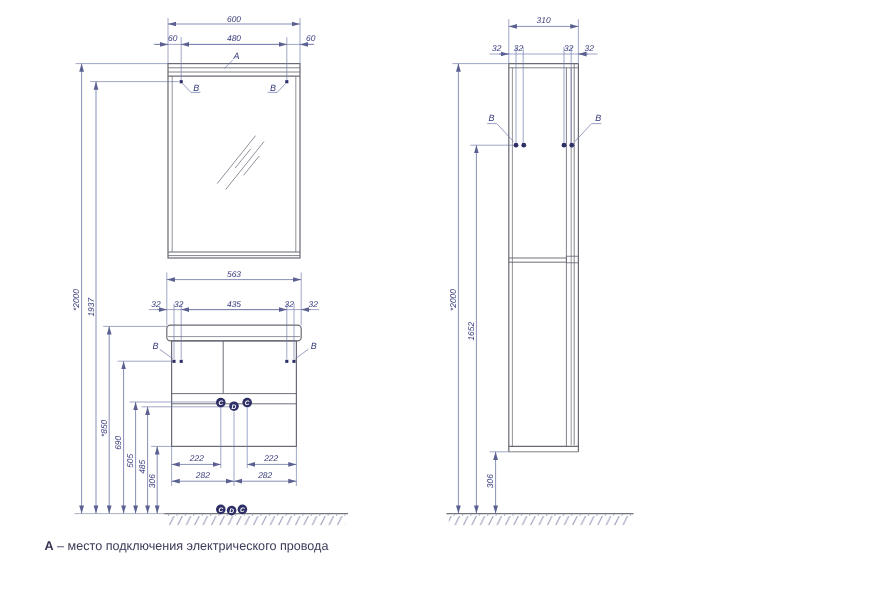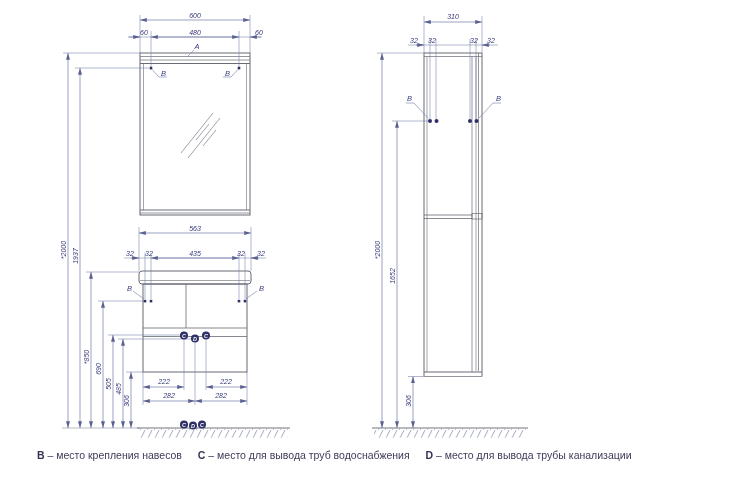--- a/index.html
+++ b/index.html
@@ -248,25 +248,19 @@
       <path d="M397,121 V428" marker-start="url(#arr)" marker-end="url(#arr)"></path>
       <path d="M413,376.5 V428" marker-start="url(#arr)" marker-end="url(#arr)"></path>
     </g>
     <text class="dim-label" x="380" y="250" text-anchor="middle" transform="rotate(-90 380 250)">*2000</text>
     <text class="dim-label" x="395" y="276" text-anchor="middle" transform="rotate(-90 395 276)">1652</text>
     <text class="dim-label" x="411" y="401" text-anchor="middle" transform="rotate(-90 411 401)">306</text>
   </g>
 </svg>
 
 <div class="legend">
-  <div class="row2">
-    <b>B</b>
-    <span>– место крепления навесов</span>
-    <span class="gap"></span>
-    <b>C</b>
-    <span>– место для вывода труб водоснабжения</span>
-    <span class="gap"></span>
-    <b>D</b>
-    <span>– место для вывода трубы канализации</span>
+  <div class="row1">
+    <b>A</b>
+    <span>– место подключения электрического провода</span>
   </div>
 </div>
 
 </div>
 
 </body></html>

